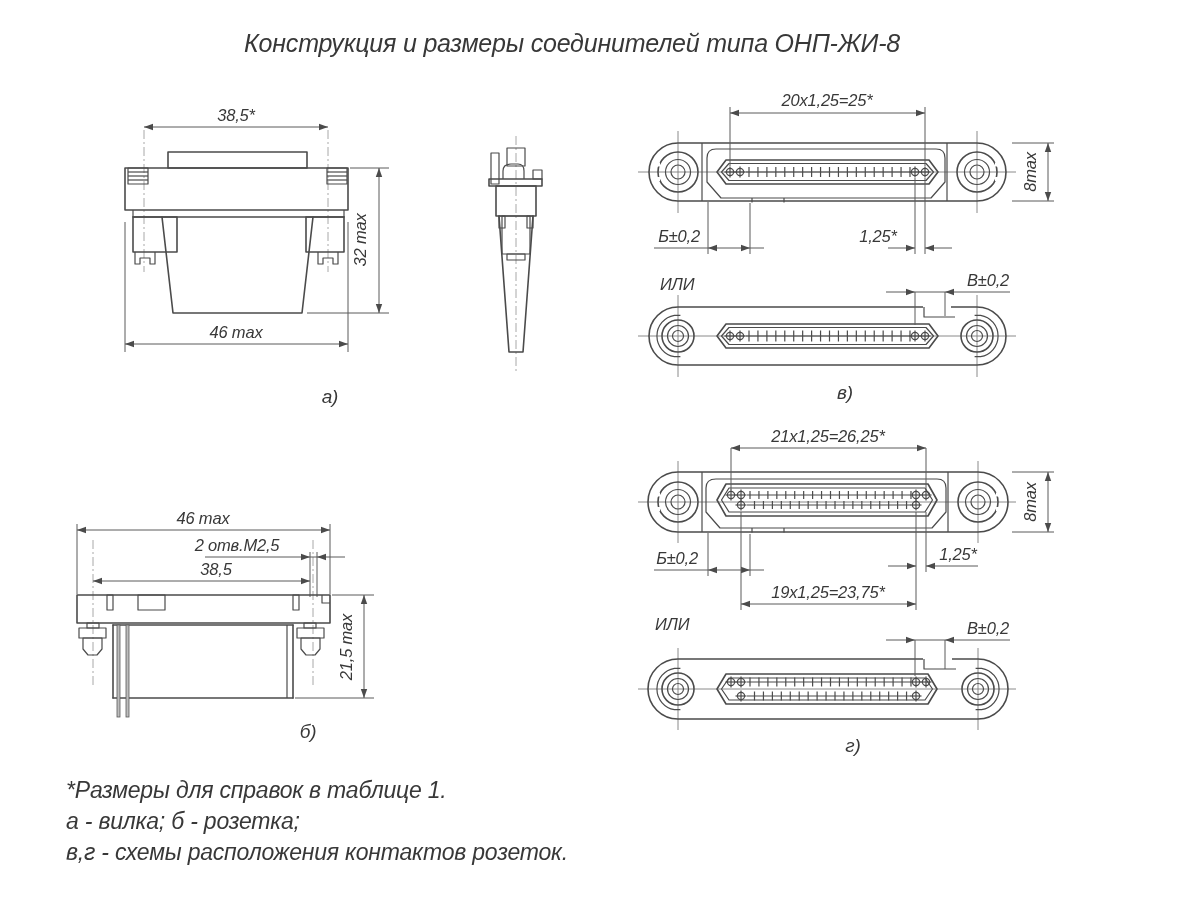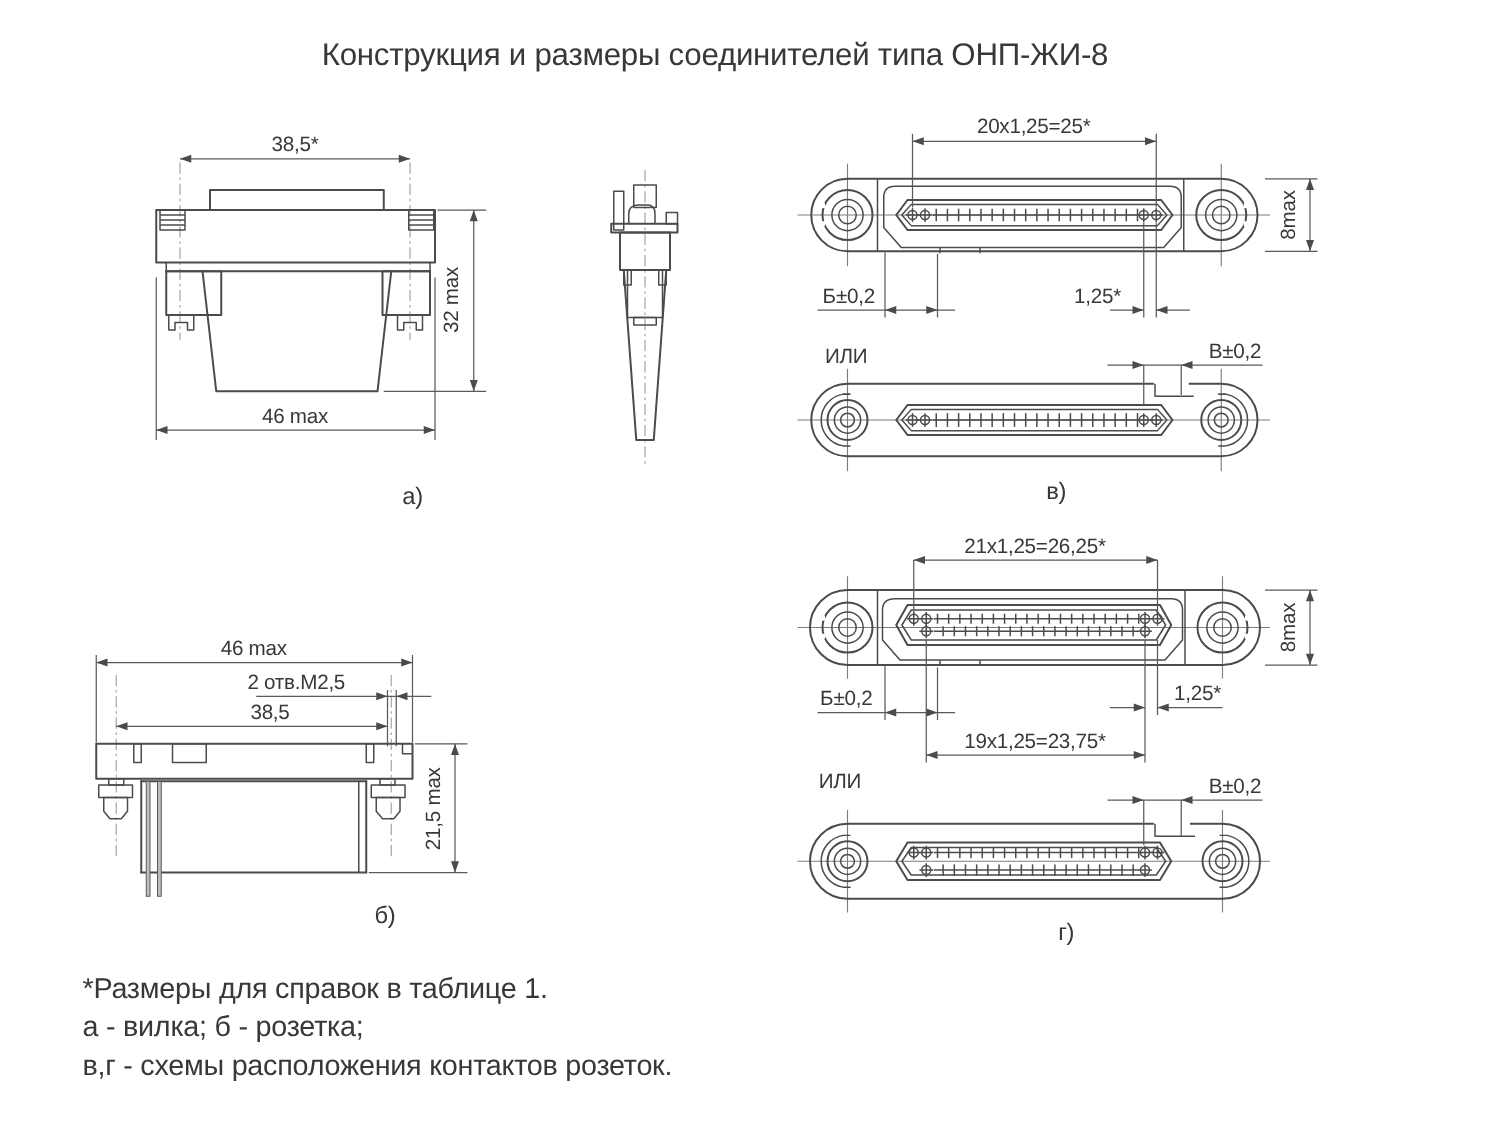--- a/index.html
+++ b/index.html
@@ -1,17 +1,17 @@
 <!DOCTYPE html>
 <html><head>
 <meta charset="utf-8">
 <style>
   html,body{margin:0;padding:0;background:#ffffff;}
   .page{position:relative;width:1200px;height:900px;background:#fff;overflow:hidden;
-        font-family:"Liberation Sans","DejaVu Sans",sans-serif;}
+        font-family:"Liberation Sans","DejaVu Sans",sans-serif;font-style:italic;}
   svg{display:block;}
   svg text{fill:#383838;font-family:"Liberation Sans","DejaVu Sans",sans-serif;letter-spacing:-0.2px;}
   .t-title{font-size:25px;}
   .t-dim{font-size:16.5px;}
   .t-fig{font-size:19px;}
   .t-note{font-size:23px;}
   .ol{stroke:#4b4b4b;stroke-width:1.6;fill:none;stroke-linejoin:round;stroke-linecap:round;}
   .ol2{stroke:#4b4b4b;stroke-width:1.2;fill:none;stroke-linejoin:round;}
   .dim{stroke:#5a5a5a;stroke-width:1;fill:none;}
   .arrf{fill:#4b4b4b;stroke:none;}

